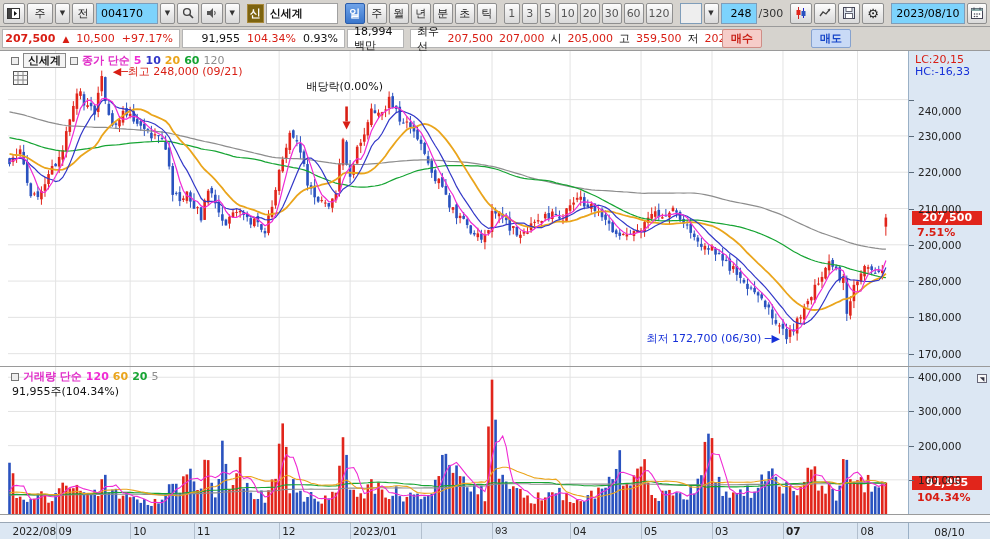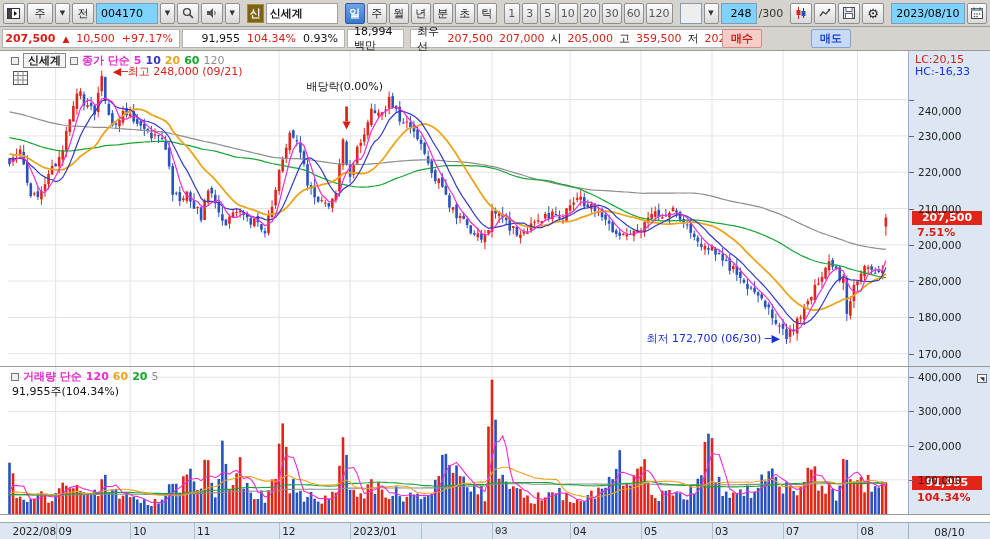--- a/index.html
+++ b/index.html
@@ -1342,16 +1342,16 @@
     <div class="dlabel" style="left: 424.068px; margin-top: 24px;">02</div>
     <div class="dsep" style="left: 492.028px;"></div>
     <div class="dlabel" style="left: 495.028px; font-family: Liberation Mono, monospace;">03</div>
     <div class="dsep" style="left: 570.084px;"></div>
     <div class="dlabel" style="left: 573.084px;">04</div>
     <div class="dsep" style="left: 641.044px;"></div>
     <div class="dlabel" style="left: 644.044px;">05</div>
     <div class="dsep" style="left: 712.004px;"></div>
     <div class="dlabel" style="left: 715.004px;">03</div>
     <div class="dsep" style="left: 782.964px;"></div>
-    <div class="dlabel" style="left: 785.964px;">07</div>
+    <div class="dlabel" style="left: 785.964px; font-weight: bold;">07</div>
     <div class="dsep" style="left: 857.472px;"></div>
     <div class="dlabel" style="left: 860.472px;">08</div>
   </div>
 
 </body></html>

